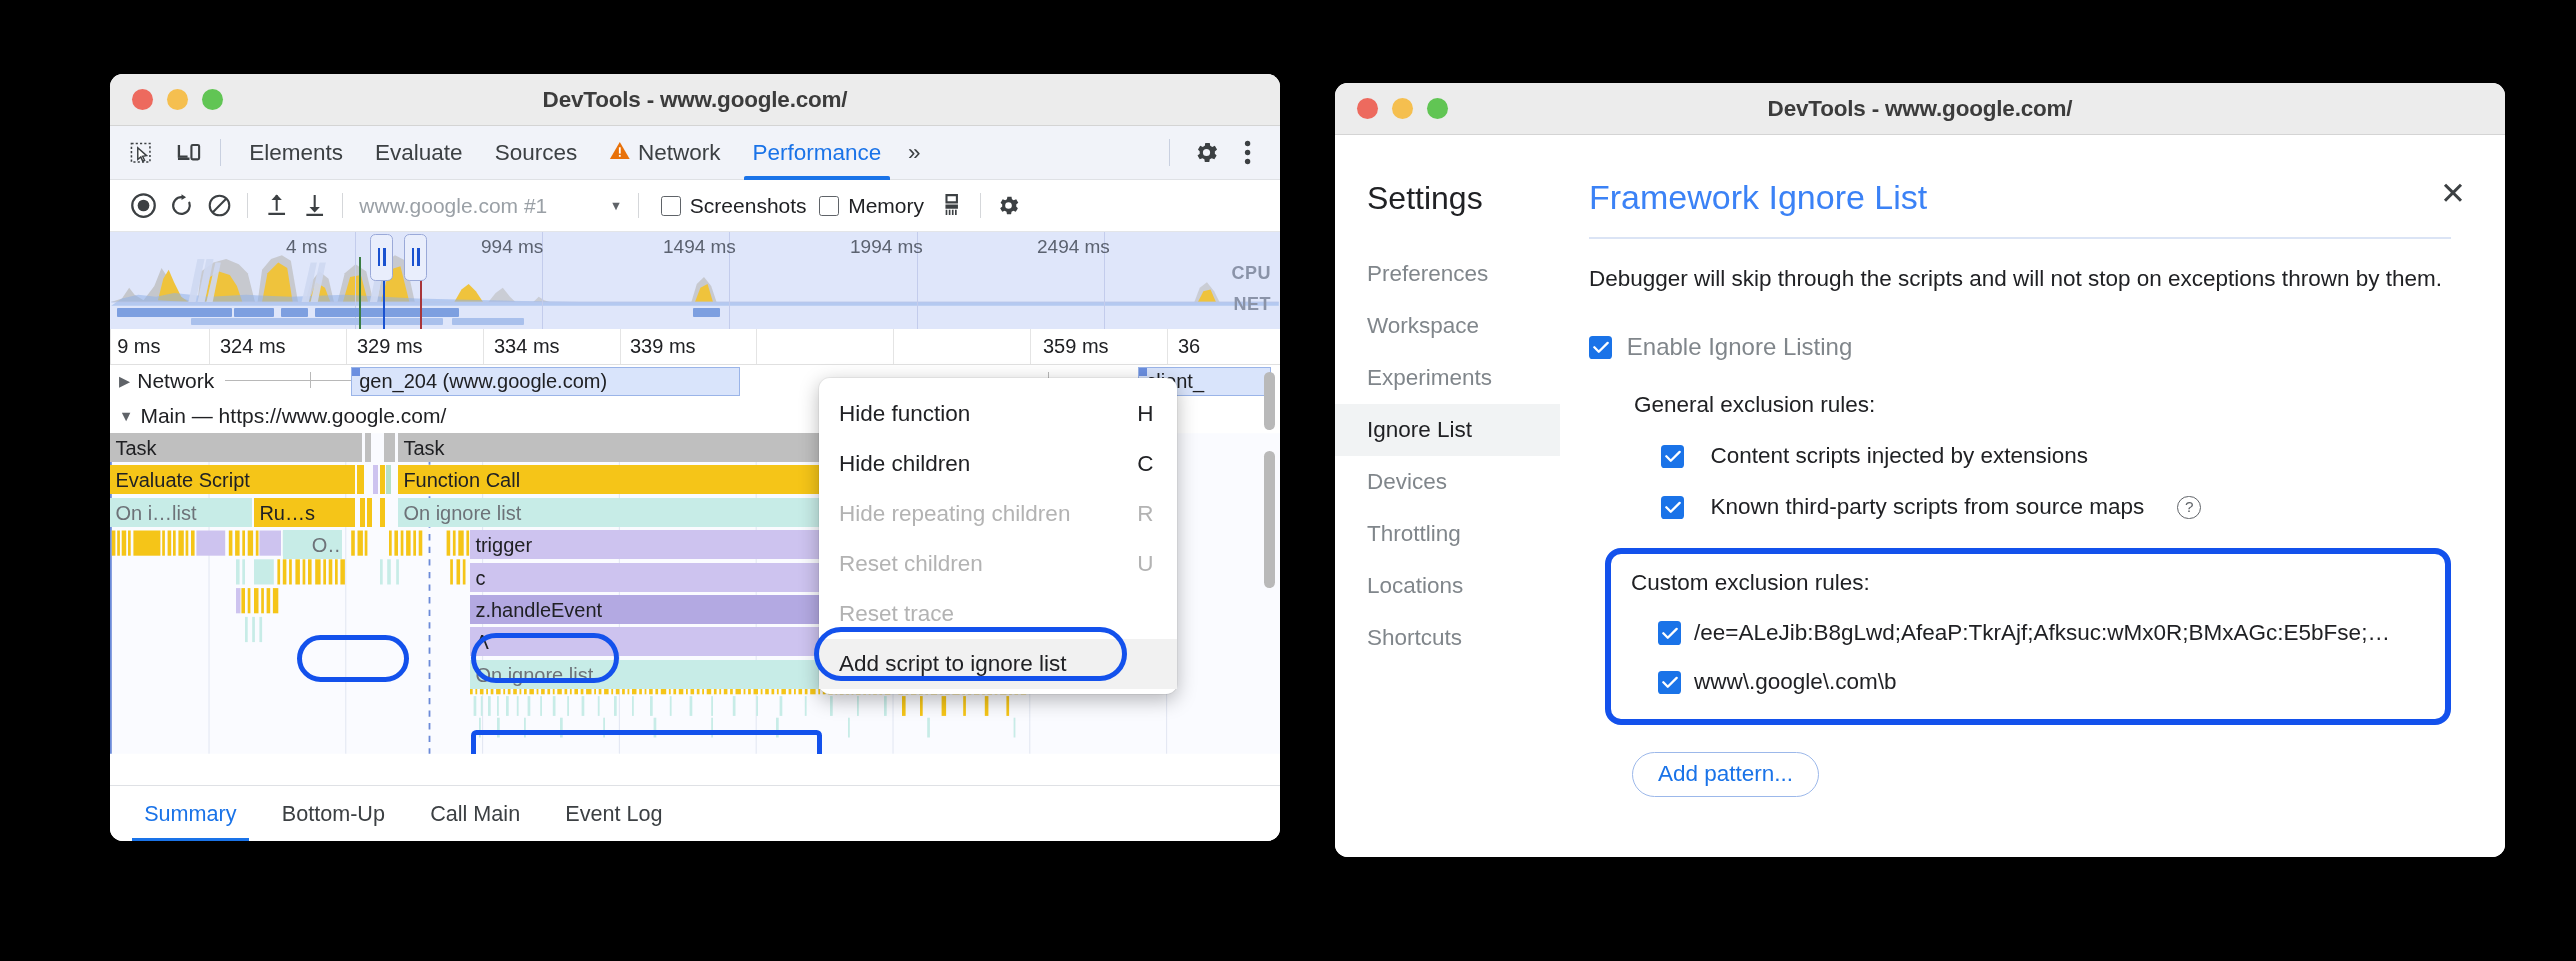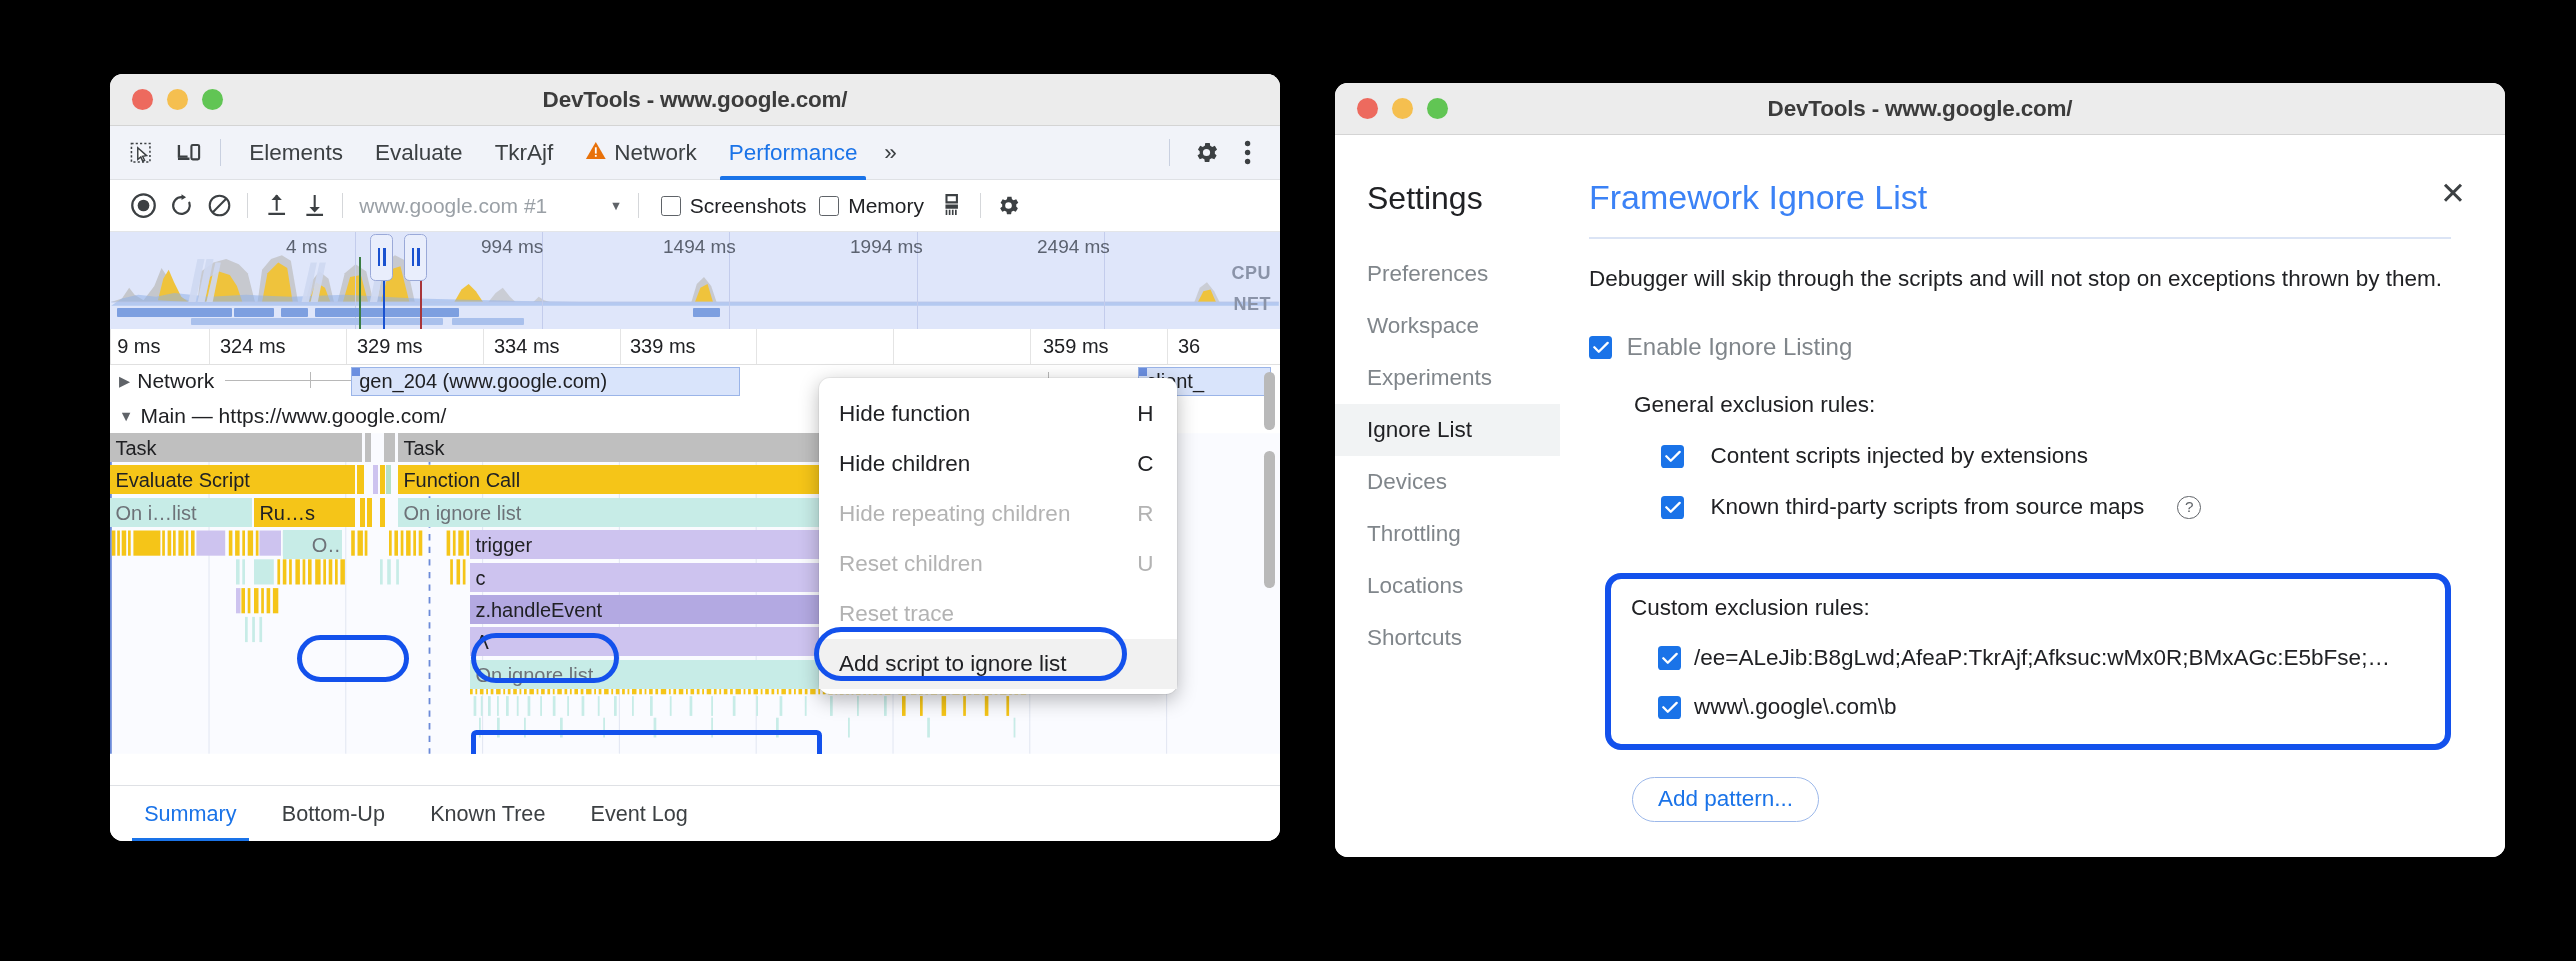--- a/index.html
+++ b/index.html
@@ -207,21 +207,21 @@
   .st-sub { margin-left: 45px; }
   .st-sub-title { font-size: 22.5px; color: #202124; margin-top: 31px; }
   .st-sub-row { display: flex; align-items: center; gap: 26px; margin-top: 25px; margin-left: 27px; }
   .st-sub-label { font-size: 22.5px; color: #202124; }
   .help-ic {
     width: 23.4px; height: 23.4px; border: 1.8px solid #5f6368; border-radius: 50%;
     display: flex; align-items: center; justify-content: center;
     font-size: 15.3px; color: #5f6368; margin-left: 7.2px;
   }
   .custom-box {
-    margin-top: 53px; margin-left: 16px; border: 6.3px solid #1351ec; border-radius: 16px;
+    margin-top: 28px; margin-left: 16px; border: 6.3px solid #1351ec; border-radius: 16px;
     padding: 16px 20px 23.4px; width: 846px;
   }
   .custom-title { font-size: 22.5px; color: #202124; }
   .custom-row { display: flex; align-items: center; gap: 12.6px; margin-top: 23.4px; margin-left: 27px; }
   .custom-text {
     font-size: 22.5px; color: #202124; white-space: nowrap; overflow: hidden;
     text-overflow: ellipsis; max-width: 756px;
   }
   .addbtn {
     margin-top: 27px; margin-left: 43px; height: 45px; padding: 0 25px;
@@ -263,21 +263,21 @@
       </div>
       <div class="dt-sep"></div>
 
       <div class="dt-tab">
           <span>Elements</span>
         </div>
       <div class="dt-tab">
           <span>Evaluate</span>
         </div>
       <div class="dt-tab">
-          <span>TkrAjf</span>
+          <span>Sources</span>
         </div>
       <div class="dt-tab warn">
         <span>
           <svg width="21.6" height="20" viewBox="0 0 24 22">
               <path d="M12 2l11 19H1z" fill="#e8710a"></path>
               <rect x="11" y="8" width="2" height="7" fill="#fff"></rect>
               <rect x="11" y="16.5" width="2" height="2" fill="#fff"></rect>
             </svg>
         </span>
         <span>Network</span>
@@ -889,21 +889,21 @@
     <div class="annot" style="left:704px;top:553px;width:313px;height:54px;z-index:50"></div>
 
     <div class="dt-bottom">
       <div class="bt-tab active">
           <span>Summary</span>
         </div>
       <div class="bt-tab">
           <span>Bottom-Up</span>
         </div>
       <div class="bt-tab">
-          <span>Known Tree</span>
+          <span>Call Main</span>
         </div>
       <div class="bt-tab">
           <span>Event Log</span>
         </div>
     </div>
   </div>
 
   <div class="win" id="settings-window">
     <div class="titlebar">
       <div class="traffic">

